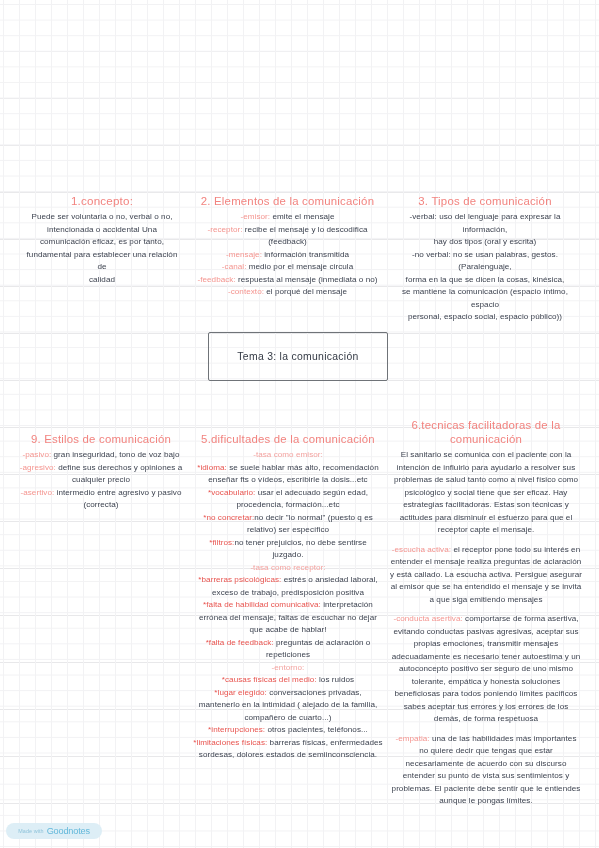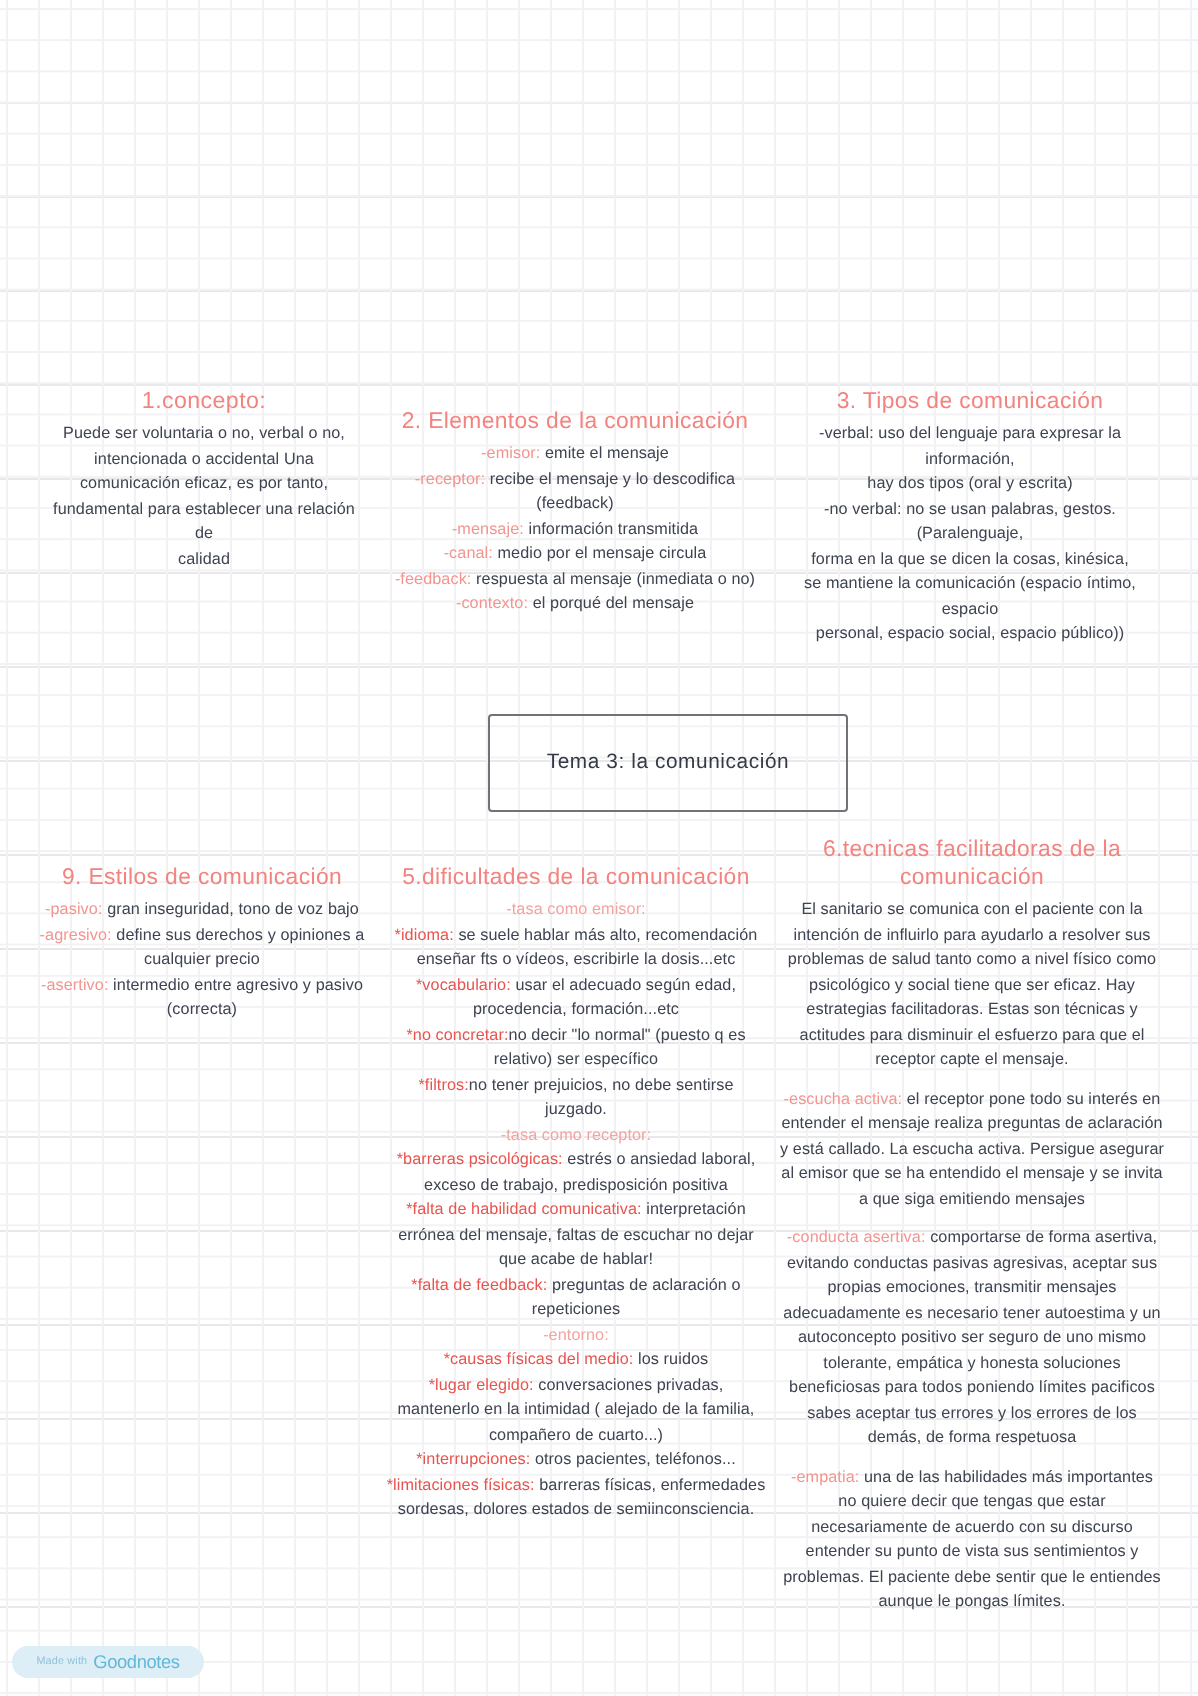--- a/index.html
+++ b/index.html
@@ -58,40 +58,39 @@
   .sub {
     color: #f3a3a0;
     font-size: 8.1px;
     line-height: 12.5px;
   }
   p { margin: 0; }
   .ln { display: block; }
 
   
   #sec1  { left: 22px;  top: 194px; width: 160px; }
-  #sec2  { left: 195px; top: 204px; width: 185px; }
+  #sec2  { left: 195px; top: 194px; width: 185px; }
   #sec3  { left: 390px; top: 194px; width: 190px; }
   #sec4  { left: 18px;  top: 432px; width: 166px; }
   #sec5  { left: 193px; top: 432px; width: 190px; }
   #sec6  { left: 390px; top: 418px; width: 192px; }
 
   .head.sec1 { font-size: 11.6px; }
 
   .center-box {
     left: 208px;
-    top: 357px;
+    top: 332px;
     width: 178px;
     height: 47px;
     border: 1.4px solid #6f7378;
     border-radius: 2px;
     background: rgba(255,255,255,0.0);
     display: flex;
     align-items: center;
     justify-content: center;
-    margin-left: 36px;
   }
   .center-box span {
     color: #343a45;
     font-size: 10.4px;
     letter-spacing: 0.3px;
   }
 
   .block-title { margin-bottom: 3px; display: block; }
   .para { margin-bottom: 0px; }
   .gap { height: 7px; }

